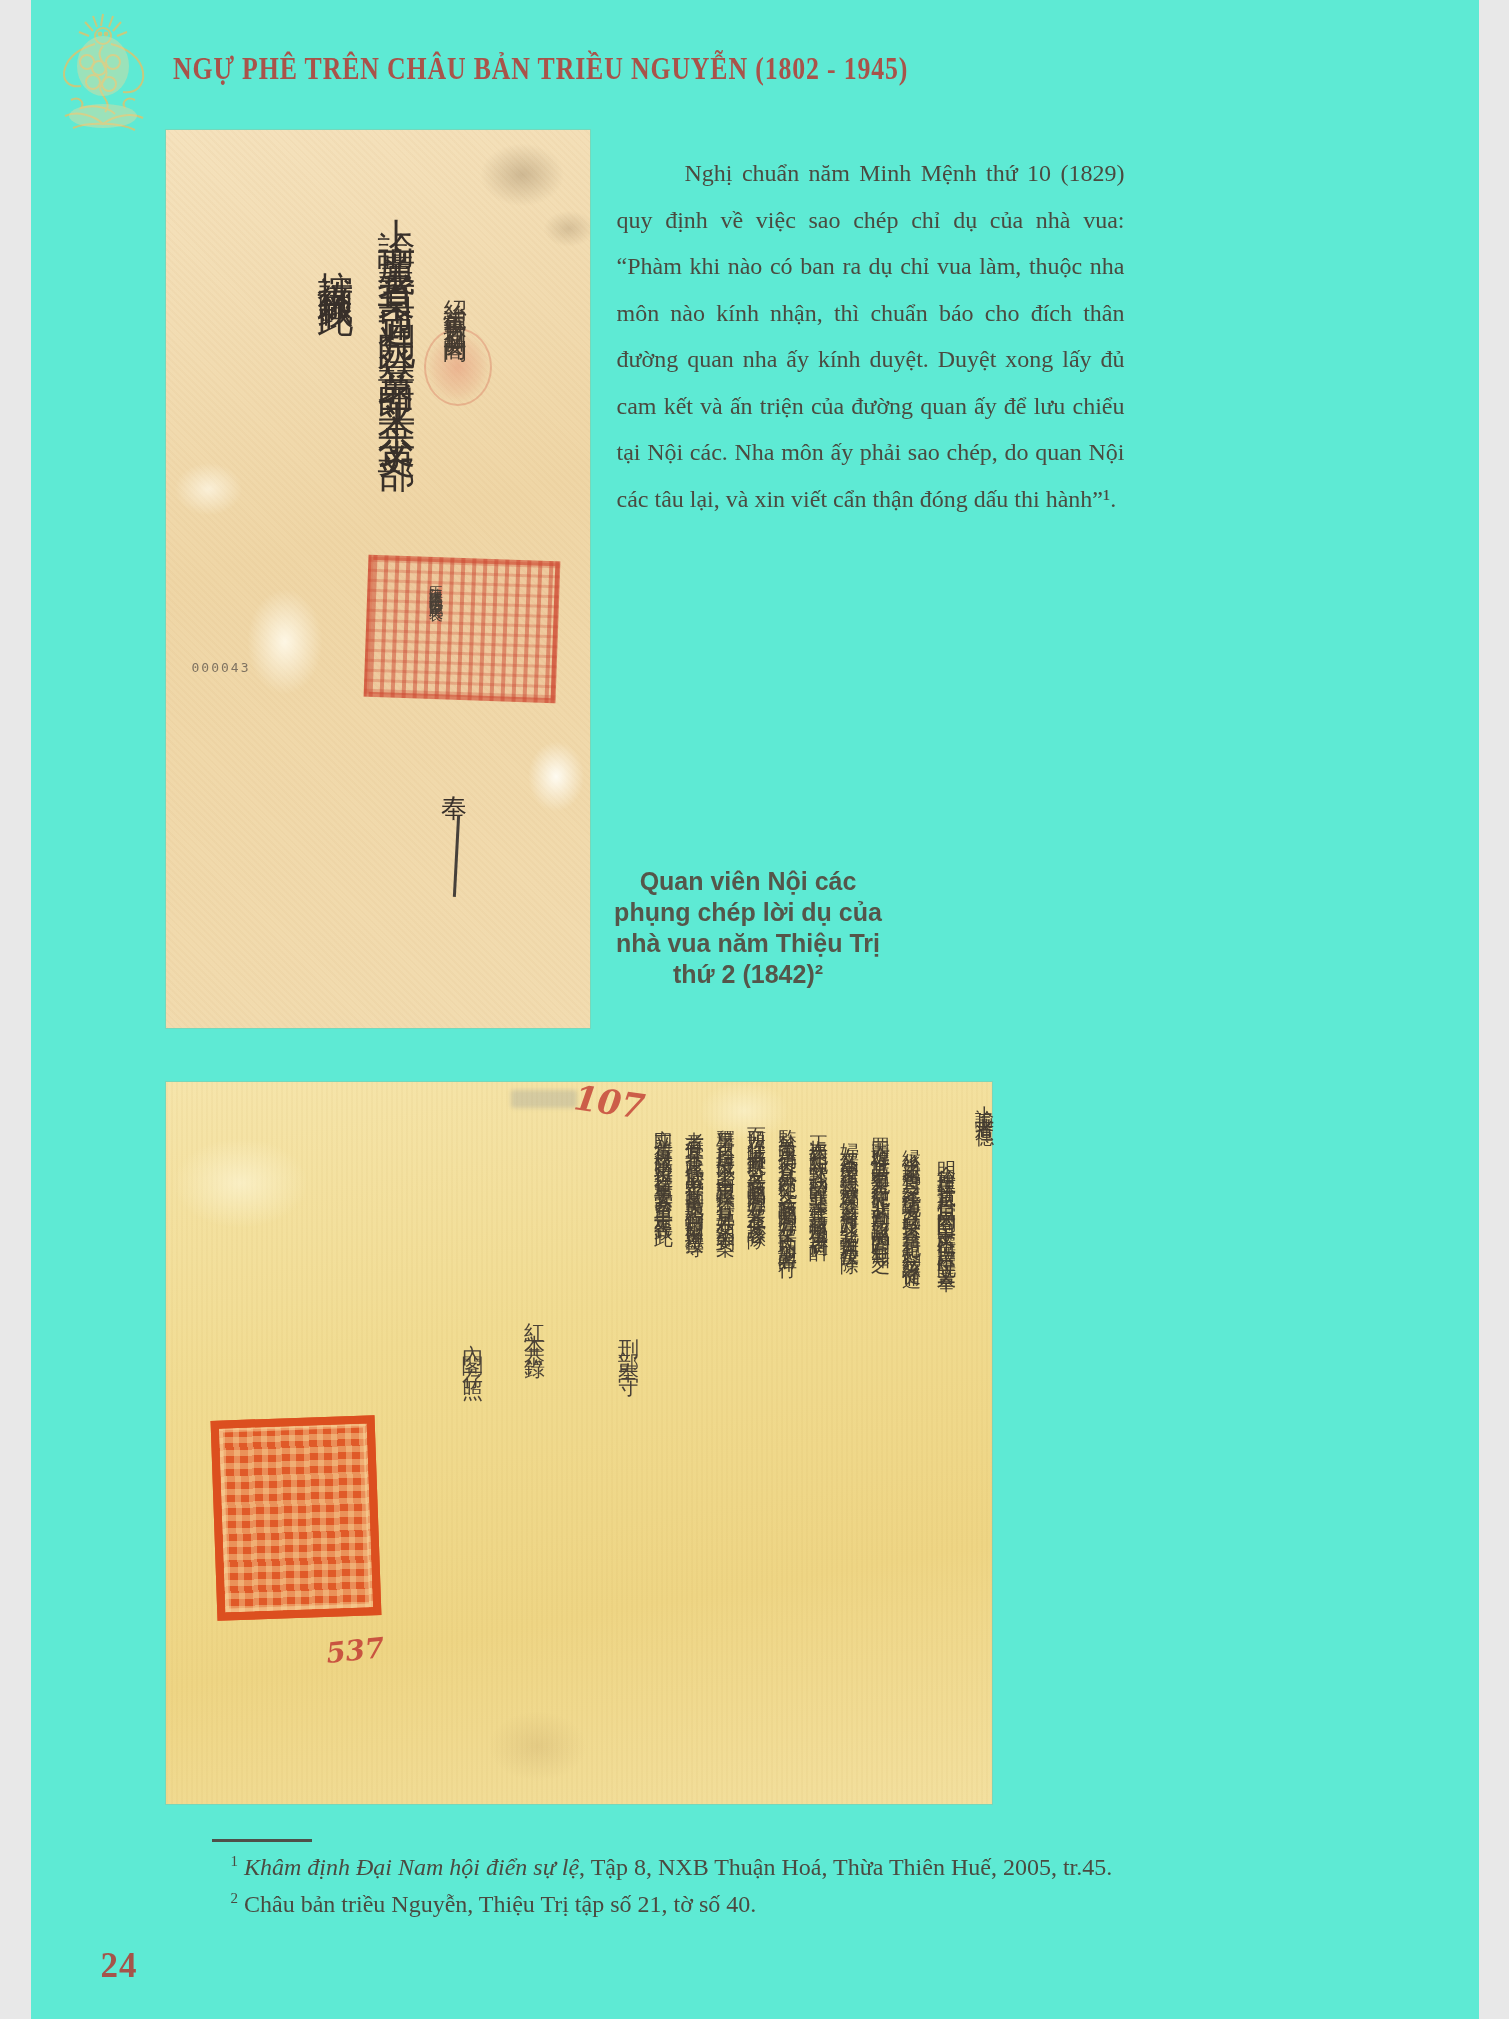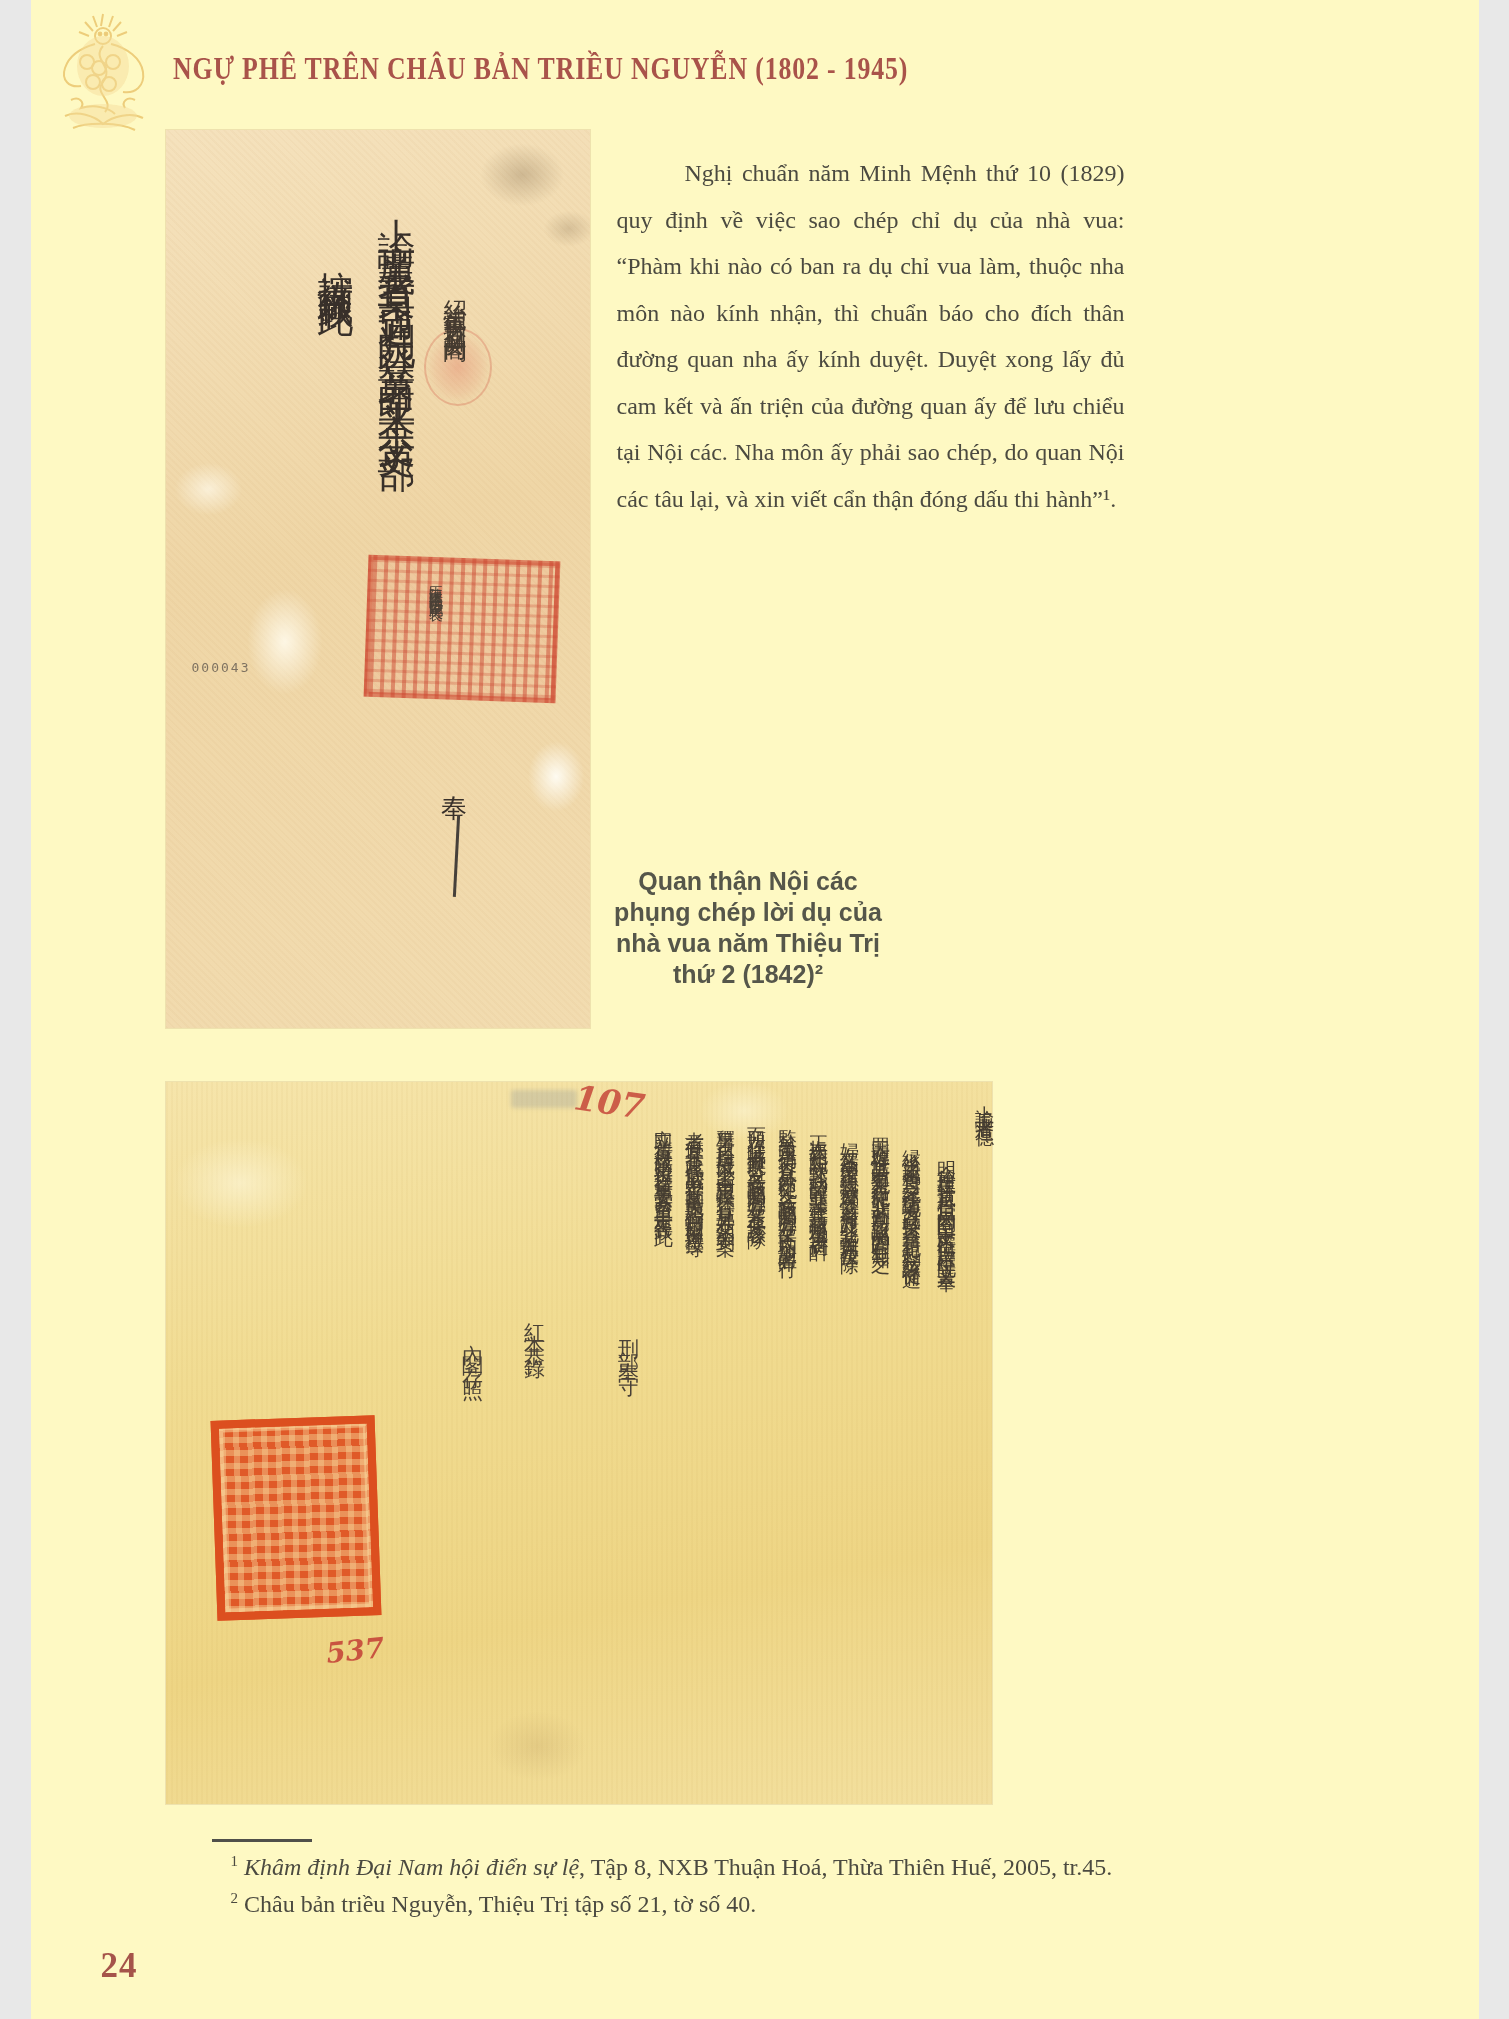--- a/index.html
+++ b/index.html
@@ -1,18 +1,18 @@
 <!DOCTYPE html>
 <html><head>
 <meta charset="utf-8">
 <style>
   html,body{margin:0;padding:0;background:#e8e8e8;}
   .page{
     position:relative;width:1448px;height:2019px;margin:0 auto;
-    background:#fef9c3;overflow:hidden;
+    background:#5eead4;overflow:hidden;
     font-family:"Liberation Serif", serif;color:#4b4a40;
   }
   
   .emblem{position:absolute;left:20px;top:4px;width:104px;height:132px;opacity:.9;}
   .book-title{
     position:absolute;left:142px;top:50px;
     font-family:"Liberation Serif", serif;font-weight:700;
     font-size:30px;letter-spacing:1px;color:#a9534a;
     transform:scaleX(.86) scaleY(1.08);transform-origin:left top;white-space:nowrap;
   }
@@ -157,21 +157,21 @@
     <div class="vcol d1-main">上諭廣義者臬司通判阮登賛著即来京交吏部</div>
     <div class="vcol d1-left">按補京職欽此</div>
     <div class="vcol d1-date">紹治貳年玖月初五日內閣</div>
     <div class="vcol d1-names">臣陳玉瑤臣阮伯儀臣阮久長</div>
     <div class="vcol d1-feng">奉</div>
     <div class="d1-stroke"></div>
     <div class="d1-serial">000043</div>
   </div>
 
   <div class="caption cap1">
-    <div>Quan thận Nội các</div>
+    <div>Quan viên Nội các</div>
     <div>phụng chép lời dụ của</div>
     <div>nhà vua năm Thiệu Trị</div>
     <div>thứ 2 (1842)²</div>
   </div>
 
   <div class="doc doc2">
     <div class="faint-stamp"></div>
     <div class="red-hand num107">107</div>
 
     <div class="vcol d2col" style="left:810px;top:8px;">上諭長者道僡</div>

